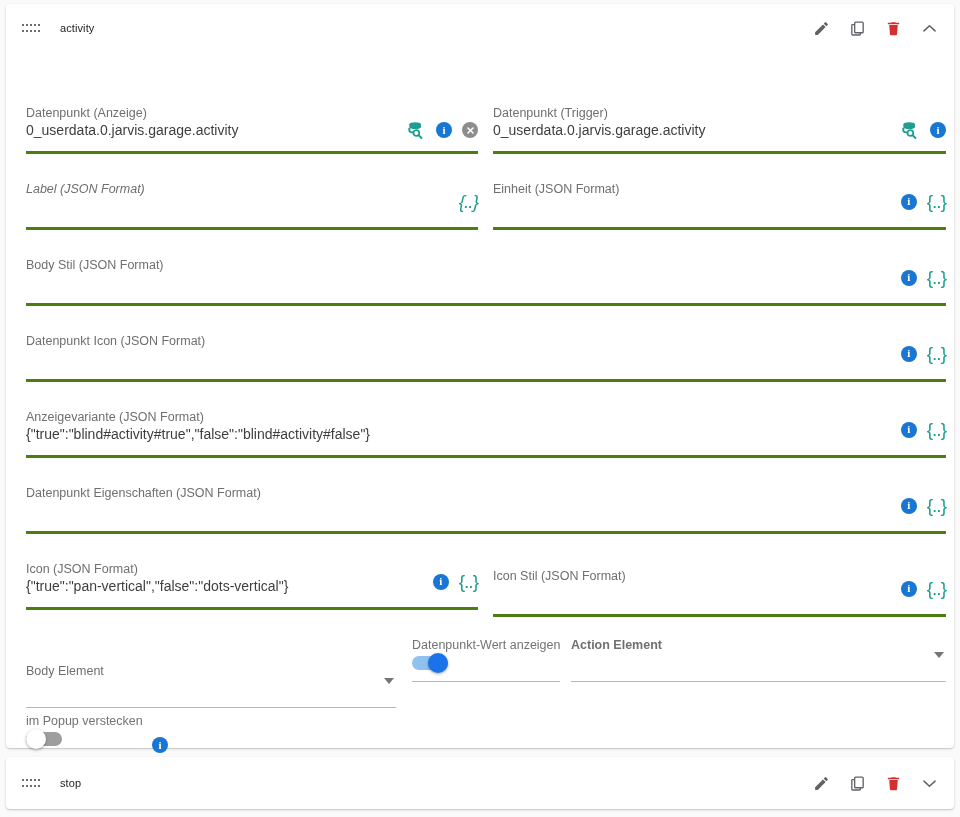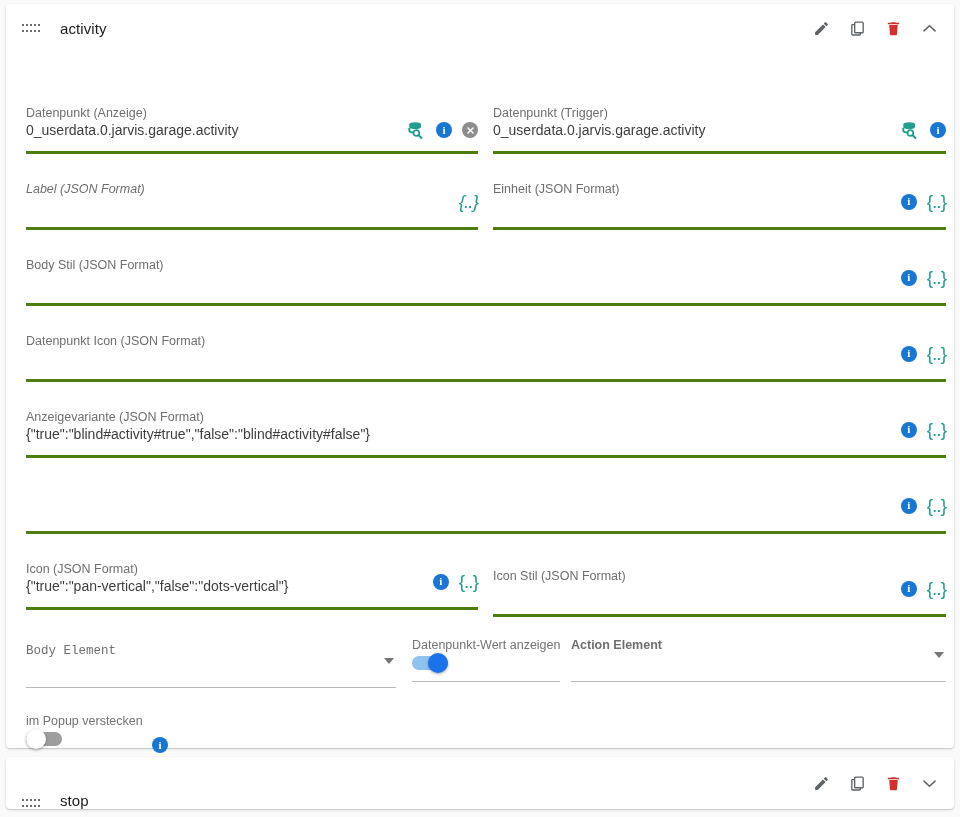--- a/index.html
+++ b/index.html
@@ -52,21 +52,21 @@
     display: block;
     width: 2px;
     height: 2px;
     background: #3c3c3c;
     border-radius: 50%;
     align-self: center;
     justify-self: center;
   }
   .panel-title {
     margin-left: 20px;
-    font-size: 15px;
+    font-size: 11px;
     color: #1d1d1d;
     letter-spacing: .1px;
   }
   .header-actions {
     position: absolute;
     right: 14px;
     top: 0;
     height: 48px;
     display: flex;
     align-items: center;
@@ -348,20 +348,21 @@
       <div class="field" style="left:20px; top:358px; width:920px; height:48px;text-decoration:underline;">
         <div class="field-label">Anzeigevariante (JSON Format)</div>
         <div class="field-value">{"true":"blind#activity#true","false":"blind#activity#false"}</div>
         <div class="field-icons" style="right:0; top:10px;">
           <span class="info-badge">i</span>
           <span class="json-icon">{..}</span>
         </div>
       </div>
 
       <div class="field" style="left:20px; top:434px; width:920px; height:48px;">
+        <div class="field-label">Datenpunkt Eigenschaften (JSON Format)</div>
         <div class="field-value"></div>
         <div class="field-icons" style="right:0; top:10px;">
           <span class="info-badge">i</span>
           <span class="json-icon">{..}</span>
         </div>
       </div>
 
       <div class="field" style="left:20px; top:510px; width:452px; height:48px;">
         <div class="field-label">Icon (JSON Format)</div>
         <div class="field-value">{"true":"pan-vertical","false":"dots-vertical"}</div>
@@ -373,21 +374,21 @@
 
       <div class="field" style="left:487px; top:510px; width:453px; height:48px;margin-top:7px;">
         <div class="field-label">Icon Stil (JSON Format)</div>
         <div class="field-value"></div>
         <div class="field-icons" style="right:0; top:10px;">
           <span class="info-badge">i</span>
           <span class="json-icon">{..}</span>
         </div>
       </div>
 
-      <div class="select-field" style="left:20px; top:592px; width:370px; height:44px;font-family:Liberation Mono, monospace;">
+      <div class="select-field" style="left:20px; top:612px; width:370px; height:44px;">
         <div class="select-label">Body Element</div>
         <div class="select-arrow"></div>
       </div>
 
       <div class="toggle-wrap" style="left:406px; top:586px; width:148px; height:44px; border-bottom:1px solid #b8b8b8;">
         <div class="toggle-label">Datenpunkt-Wert anzeigen</div>
         <div class="switch on">
           <span class="track"></span>
           <span class="knob"></span>
         </div>
@@ -405,21 +406,21 @@
           <span class="knob"></span>
         </div>
         <span class="info-badge" style="position:absolute; left:126px; top:23px;">i</span>
         <div class="underline-short" style="left:0; top:45px; width:145px;"></div>
       </div>
 
     </div>
   </div>
 
   <div class="card" id="card-stop">
-    <div class="panel-header" style="height:52px;align-items:flex-end;">
+    <div class="panel-header" style="height:52px;">
       <div class="drag-handle">
         <i></i>
           <i></i>
           <i></i>
           <i></i>
           <i></i>
           <i></i>
           <i></i>
           <i></i>
           <i></i>

